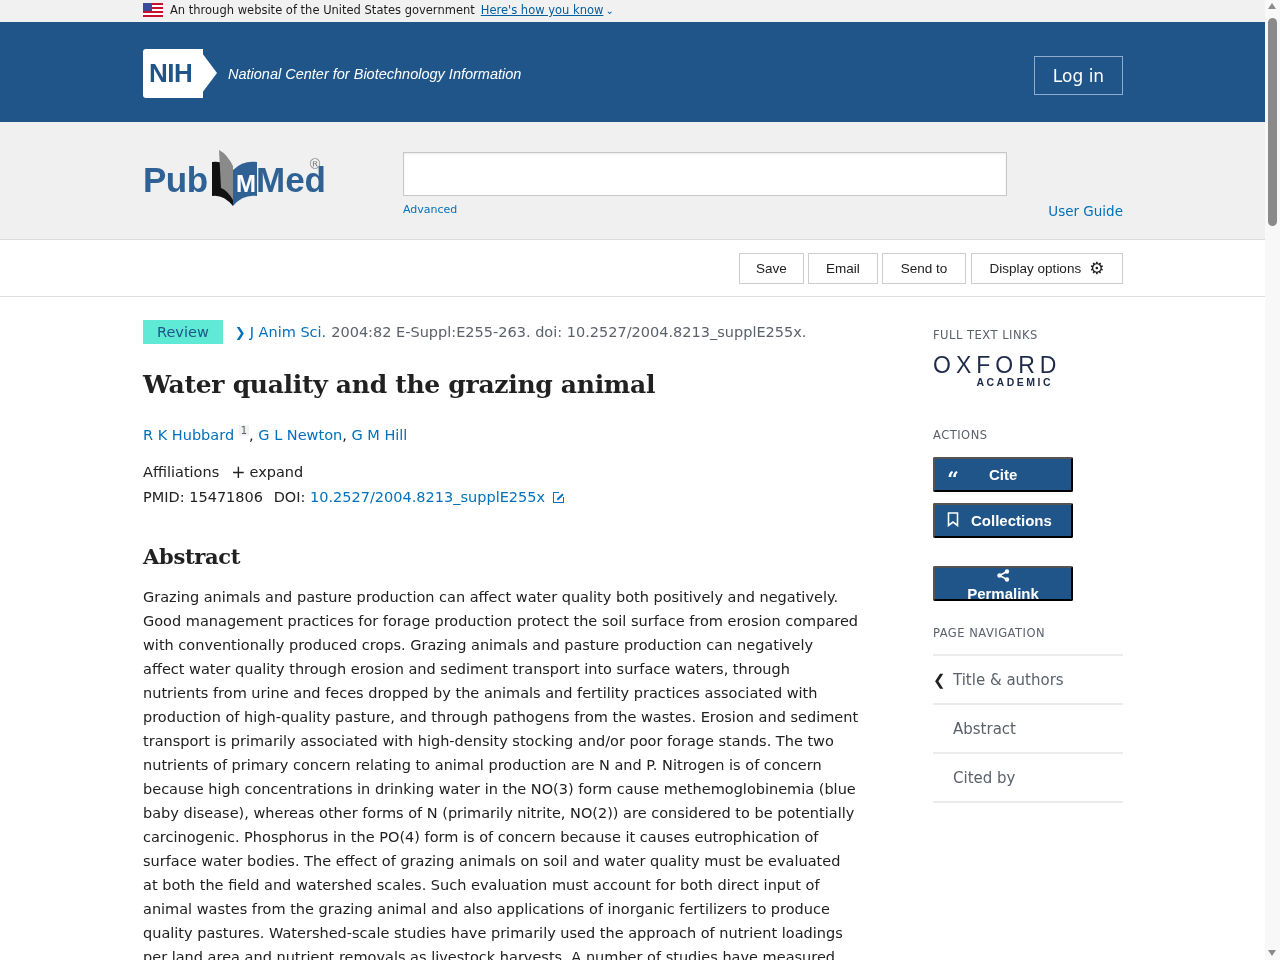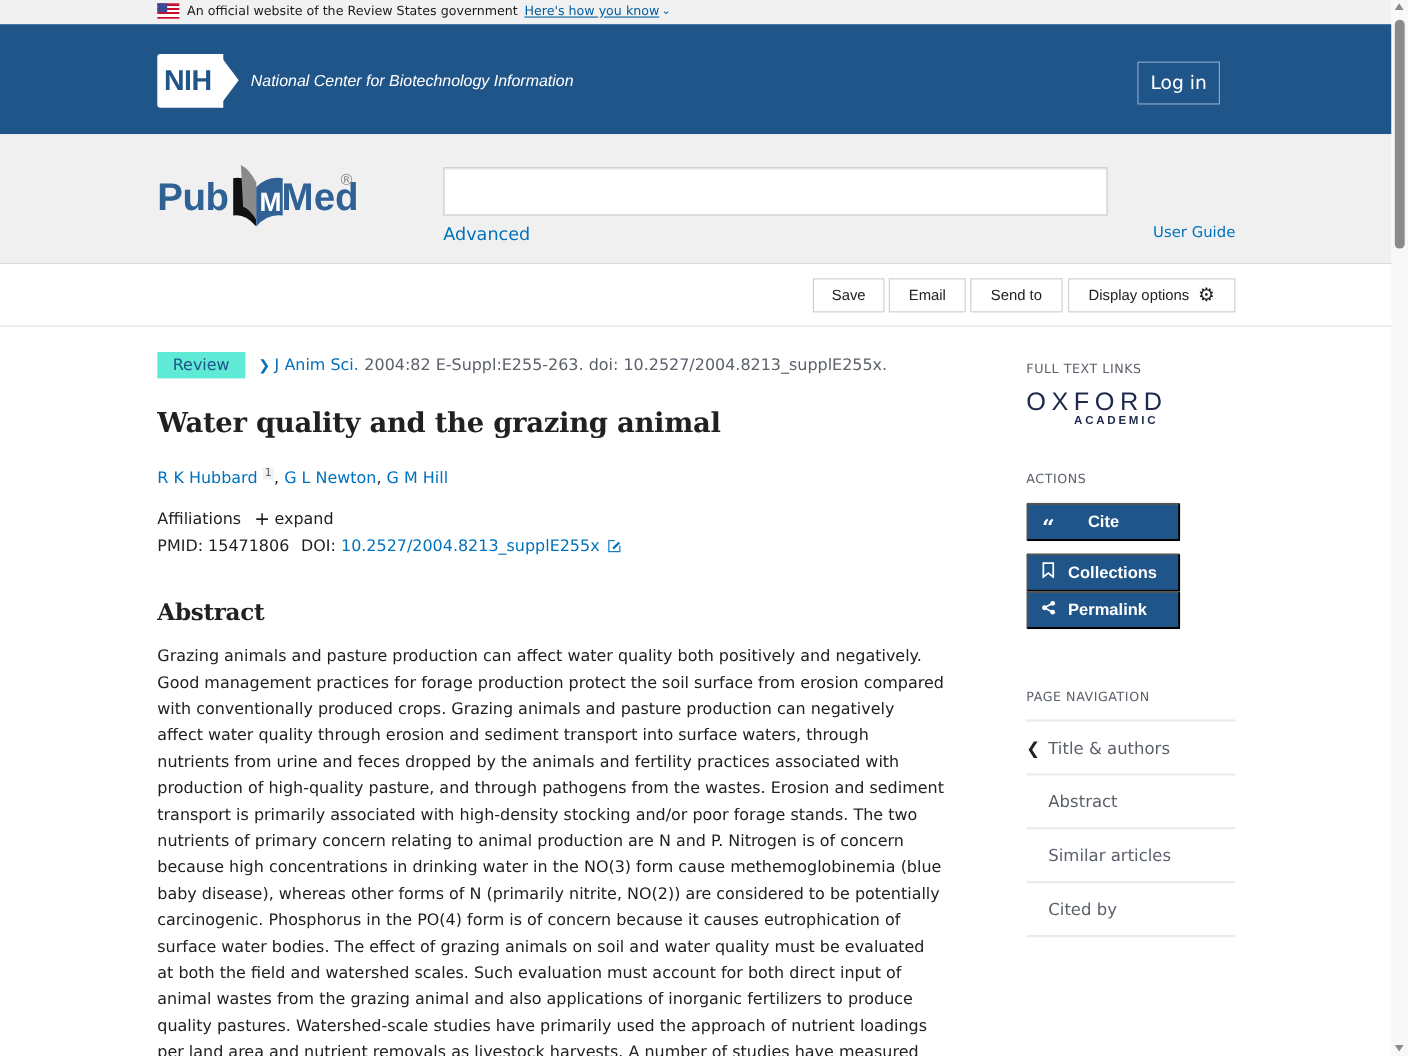--- a/index.html
+++ b/index.html
@@ -18,32 +18,32 @@
     
     .nih-header { position: absolute; left: 0; top: 22px; width: 1265px; height: 100px; background: #20558a; }
     .nih-logo { position: absolute; left: 143px; top: 27px; display: flex; align-items: center; }
     .nih-badge { width: 76px; height: 49px; position: relative; }
     .nih-badge .box { position: absolute; left: 0; top: 0; width: 60px; height: 49px; background: #fff; border-radius: 3px 0 0 3px; }
     .nih-badge .arrow { position: absolute; left: 56px; top: 0; width: 0; height: 0; border-top: 24.5px solid transparent; border-bottom: 24.5px solid transparent; border-left: 18px solid #fff; }
     .nih-badge .txt { position: absolute; left: 6px; top: 9px; font-family: "Liberation Sans", sans-serif; font-weight: bold; font-size: 26px; color: #20558a; letter-spacing: -0.5px; }
     .nih-names { margin-left: 9px; color: #fff; font-family: "Liberation Sans", sans-serif; }
     .nih-names .main { font-size: 25.5px; line-height: 28px; }
     .nih-names .sub { font-size: 14.5px; font-style: italic; line-height: 18px; }
-    .login-btn { position: absolute; left: 1034px; top: 34px; width: 75px; height: 39px; border: 1px solid #8faccc; color: #fff; font-size: 17px; display: flex; align-items: center; justify-content: center; background: transparent; }
+    .login-btn { position: absolute; left: 1034px; top: 34px; width: 89px; height: 39px; border: 1px solid #8faccc; color: #fff; font-size: 17px; display: flex; align-items: center; justify-content: center; background: transparent; }
 
     
     .search-band { position: absolute; left: 0; top: 122px; width: 1265px; height: 118px; background: #f0f0f0; border-bottom: 1px solid #dcdcdc; }
     .pubmed-logo { position: absolute; left: 143px; top: 26px; width: 185px; height: 64px; }
     .pubmed-logo .pub { position: absolute; left: 0; top: 12px; font-family: "Liberation Sans", sans-serif; font-weight: bold; font-size: 35px; color: #2f6195; letter-spacing: -0.5px; }
     .pubmed-logo .book { position: absolute; left: 66px; top: 0; width: 52px; height: 60px; }
     .pubmed-logo .ed { position: absolute; left: 113px; top: 12px; font-family: "Liberation Sans", sans-serif; font-weight: bold; font-size: 35px; color: #2f6195; }
     .pubmed-logo .reg { position: absolute; left: 165px; top: 8px; font-size: 14px; color: #888; }
     .search-input { position: absolute; left: 403px; top: 30px; width: 604px; height: 44px; border: 1px solid #c7c7c7; background: #fff; font-size: 16px; padding: 0 10px; box-shadow: inset 0 1px 2px rgba(0,0,0,0.08); }
     .search-btn { position: absolute; left: 1007px; top: 30px; width: 116px; height: 44px; background: #20558a; color: #fff; font-weight: bold; font-size: 18px; border: none; display: flex; align-items: center; justify-content: center; font-family: "DejaVu Sans", sans-serif; }
-    .advanced-link { position: absolute; left: 403px; top: 81px; font-size: 16px; color: #0071bc; }
+    .advanced-link { position: absolute; left: 403px; top: 81px; font-size: 11px; color: #0071bc; }
     .guide-link { position: absolute; right: 142px; top: 81px; font-size: 13.5px; color: #0071bc; }
 
     
     .action-bar { position: absolute; left: 0; top: 241px; width: 1265px; height: 56px; border-bottom: 1px solid #dedede; background: #fff; }
     .abtn { position: absolute; top: 12px; height: 31px; border: 1px solid #cdcdcd; background: #fff; font-size: 13.5px; color: #212121; display: flex; align-items: center; justify-content: center; }
     .abtn.save { left: 739px; width: 65px; }
     .abtn.email { left: 808px; width: 70px; }
     .abtn.send { left: 882px; width: 84px; }
     .abtn.display { left: 971px; width: 152px; }
     .abtn .gear { margin-left: 8px; font-size: 17px; line-height: 1; }
@@ -88,21 +88,21 @@
     .scrollbar .up { position: absolute; left: 3px; top: 3px; width: 0; height: 0; border-left: 4.5px solid transparent; border-right: 4.5px solid transparent; border-bottom: 6px solid #8a8a8a; }
     .scrollbar .down { position: absolute; left: 3px; bottom: 4px; width: 0; height: 0; border-left: 4.5px solid transparent; border-right: 4.5px solid transparent; border-top: 6px solid #8a8a8a; }
     .scrollbar .thumb { position: absolute; left: 3px; top: 18px; width: 9px; height: 208px; background: #8a8a8a; border-radius: 5px; }
   </style>
 </head>
 <body>
 
 <div class="gov-banner">
   <div class="inner">
     <span class="flag"></span>
-    <span>An official website of the Review States government</span>
+    <span>An through website of the United States government</span>
     <a class="link">Here's how you know</a>
     <span class="chev">⌄</span>
   </div>
 </div>
 
 <div class="nih-header">
   <div class="nih-logo">
     <div class="nih-badge">
       <div class="box"></div>
       <div class="arrow"></div>
@@ -190,21 +190,21 @@
     <span class="lbl">Cite</span>
   </button>
   <button class="side-btn" style="top:206px;">
     <span class="ic">
       <svg width="12" height="15" viewBox="0 0 12 15">
           <path d="M1.5 1 H10.5 V13.5 L6 10 L1.5 13.5 Z" fill="none" stroke="#fff" stroke-width="1.6"></path>
         </svg>
     </span>
     <span>Collections</span>
   </button>
-  <button class="side-btn" style="top:240px;">
+  <button class="side-btn" style="top:269px;flex-direction:column;">
     <span class="ic">
       <svg width="13" height="13" viewBox="0 0 13 13">
           <circle cx="10" cy="2.5" r="2.2" fill="#fff"></circle>
           <circle cx="2.5" cy="6.5" r="2.2" fill="#fff"></circle>
           <circle cx="10" cy="10.5" r="2.2" fill="#fff"></circle>
           <path d="M10 2.5 L2.5 6.5 L10 10.5" stroke="#fff" stroke-width="1.5" fill="none"></path>
         </svg>
     </span>
     <span>Permalink</span>
   </button>
@@ -213,23 +213,20 @@
 
   <div class="nav-list">
     <a class="nav-item">
       <span class="back">❮</span>
       <span>Title &amp; authors</span>
     </a>
     <a class="nav-item">
         <span>Abstract</span>
       </a>
     <a class="nav-item">
-        <span>Similar articles</span>
-      </a>
-    <a class="nav-item">
         <span>Cited by</span>
       </a>
   </div>
 </div>
 
 <div class="scrollbar">
   <div class="up"></div>
   <div class="thumb"></div>
   <div class="down"></div>
 </div>

